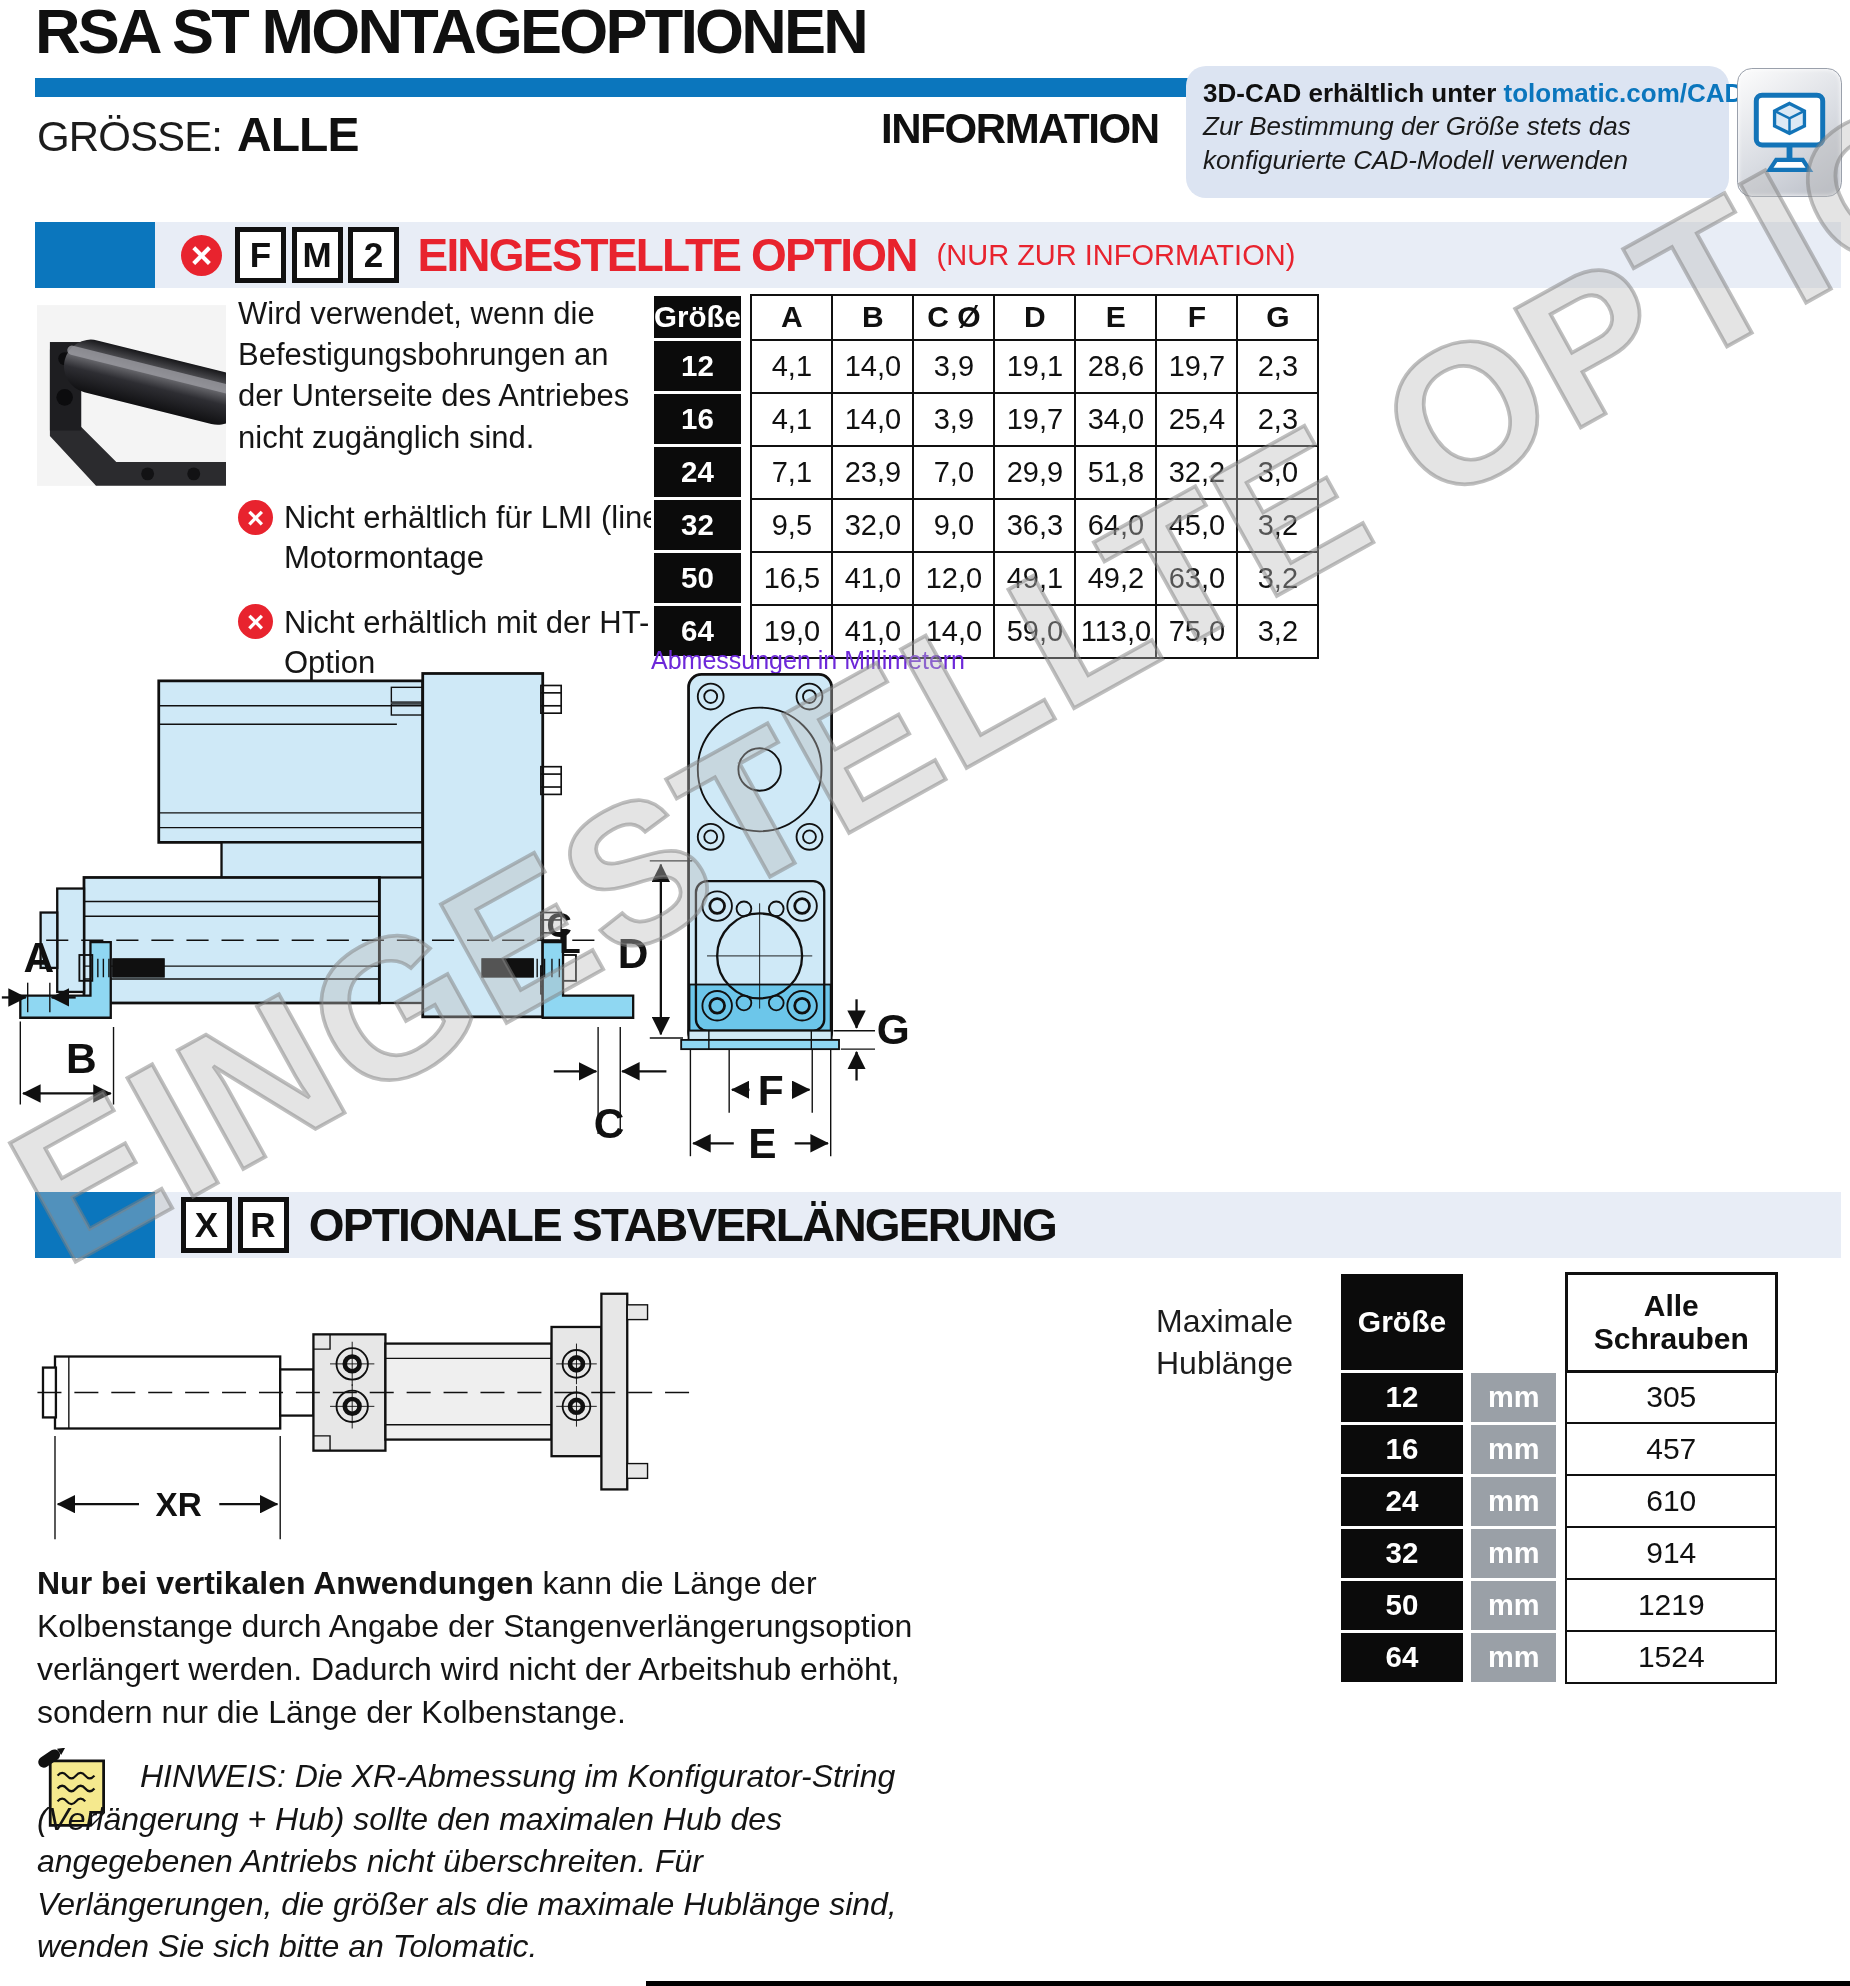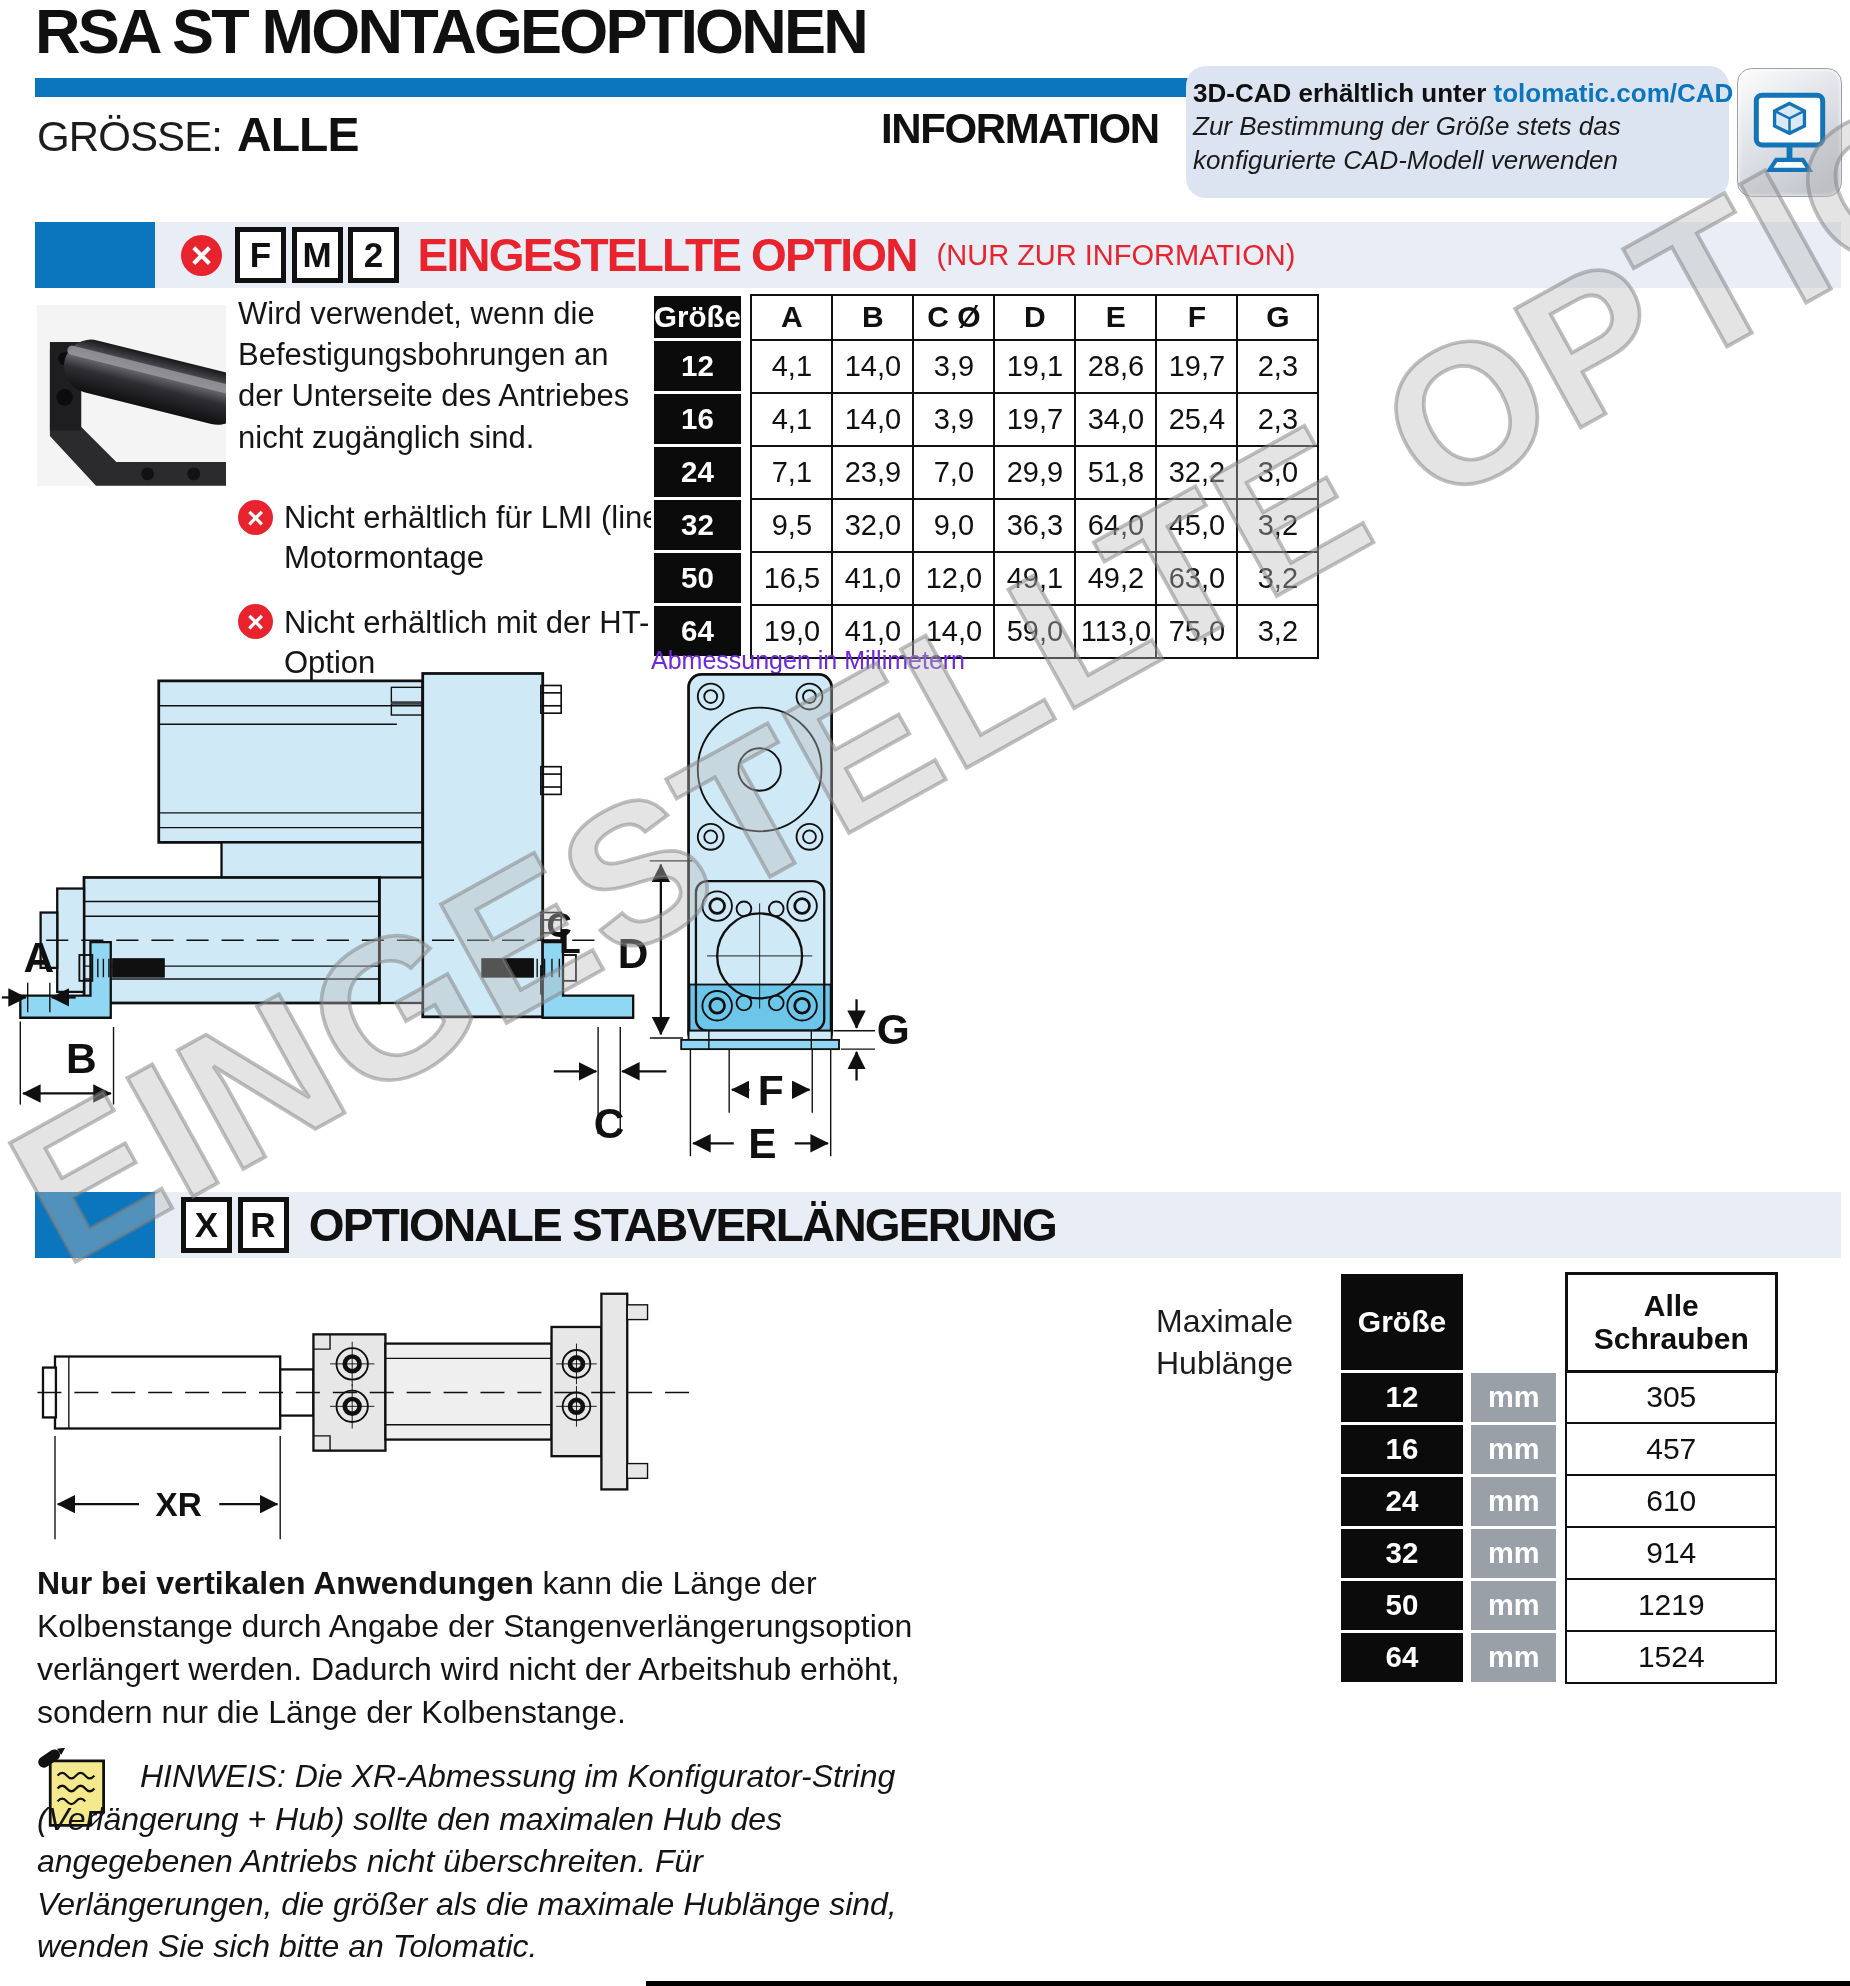--- a/index.html
+++ b/index.html
@@ -8,21 +8,21 @@
   .abs{position:absolute;}
 
   
   .title{left:35px;top:-5.5px;margin:0;font-size:63px;font-weight:700;letter-spacing:-2.8px;white-space:nowrap;}
   .blue-bar{left:35px;top:78px;width:1154px;height:18.5px;background:#0b76bd;}
   .size-line{left:37px;top:107px;white-space:nowrap;}
   .size-label{font-size:42px;font-weight:400;letter-spacing:-0.9px;color:#1c1c1c;}
   .size-value{font-size:48px;font-weight:700;margin-left:14.8px;letter-spacing:-0.9px;}
   .dims-heading{left:881px;top:105px;font-size:42px;font-weight:700;letter-spacing:-1.4px;}
   .cad-box{left:1186px;top:66px;width:543px;height:132px;background:#dce4f2;border-radius:20px;
-           padding:11px 7px;box-sizing:border-box;line-height:1.28;}
+           padding:11px 17px;box-sizing:border-box;line-height:1.28;}
   .cad-line1{font-size:26px;font-weight:700;white-space:nowrap;}
   .cad-link{color:#0b76bd;text-decoration:none;font-weight:700;}
   .cad-italic{font-size:26px;font-style:italic;color:#1a1a1a;}
   .cad-icon{left:1737px;top:68px;width:103px;height:127px;border-radius:14.8px;border:1.8px solid #9aa0ab;
             background:linear-gradient(145deg,#fdfdfd 0%,#d9dce2 55%,#b9bdc6 100%);
             box-shadow:inset 0 0 5.5px #ffffff;display:flex;align-items:center;justify-content:center;cursor:pointer;}
 
   
   .sec-header{left:35px;width:1806px;height:66px;background:#e8edf6;display:flex;align-items:center;white-space:nowrap;}
   .sec-block{width:120px;height:66px;background:#0b76bd;margin-right:26px;flex:0 0 auto;}

